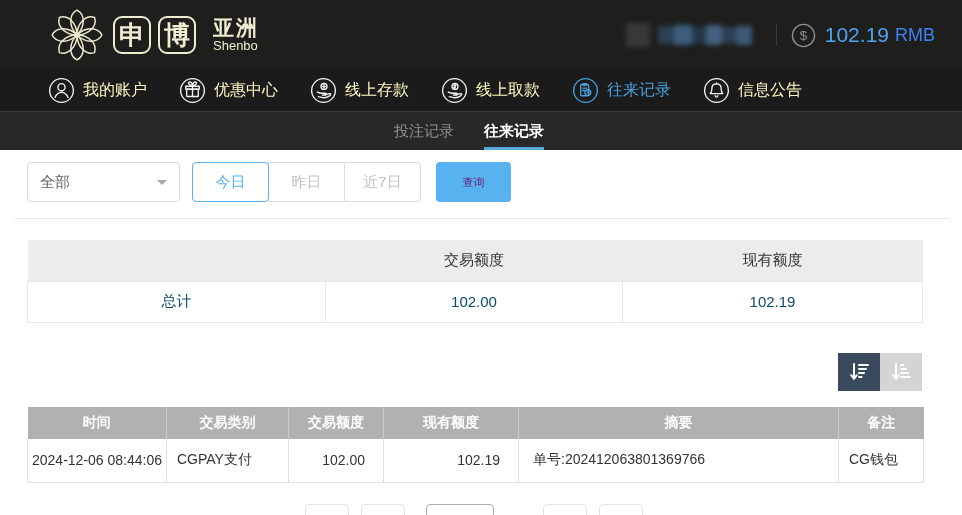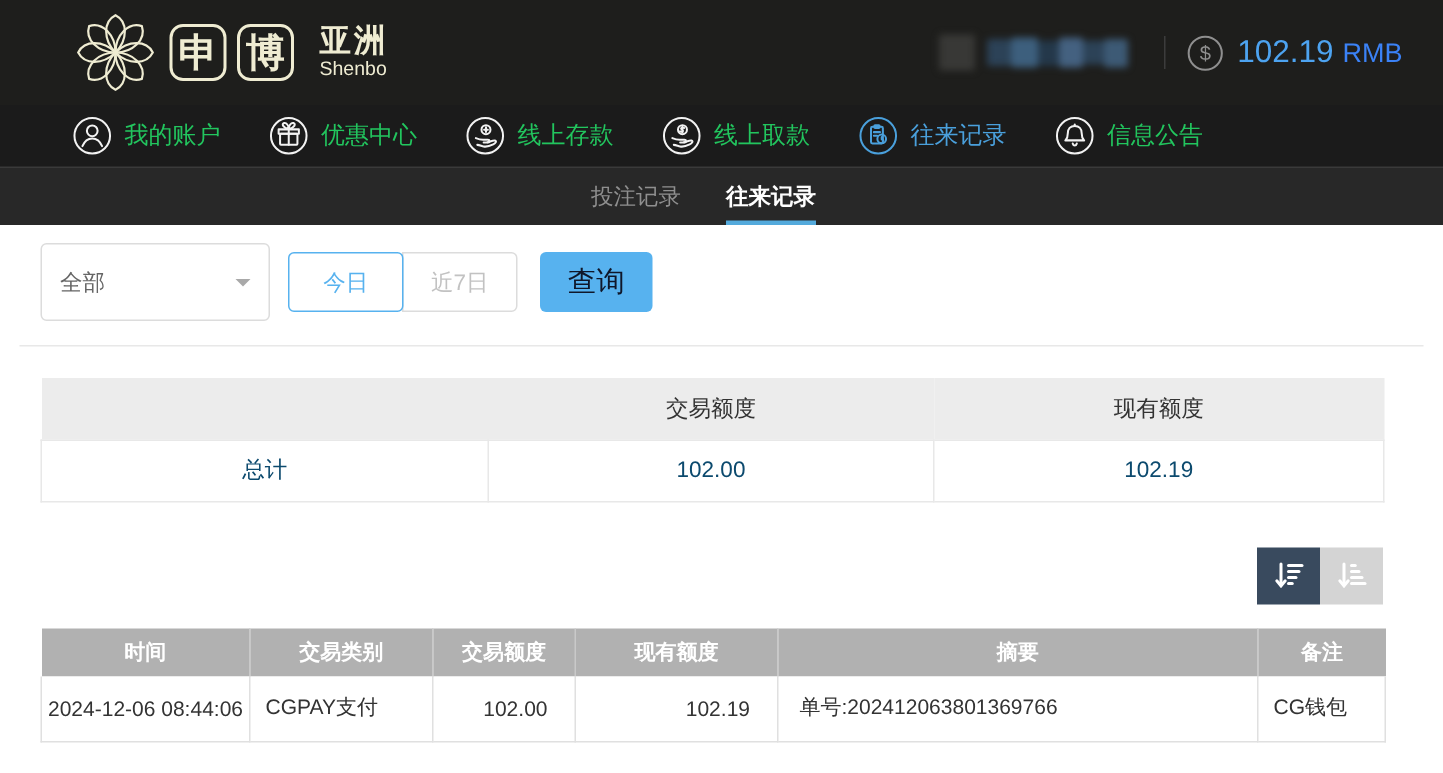--- a/index.html
+++ b/index.html
@@ -20,51 +20,51 @@
   .blur-name { display:flex; align-items:center; filter:blur(2.5px); margin-right:24px; }
   .blur-name i { display:block; border-radius:2px; }
   .hdr-sep { width:1px; height:22px; background:#3c3c3c; margin-right:14px; }
   .bal { display:flex; align-items:center; gap:9px; }
   .bal .amount { color:#4da3f0; font-size:21px; }
   .bal .cur { color:#3b82f6; font-size:18px; margin-left:-3px; align-self:center; }
 
   
   .nav { height:42px; background:#1b1b1b; border-bottom:1px solid #3a3a3a;
     display:flex; align-items:center; gap:32px; padding-left:48px; }
-  .nav-item { display:flex; align-items:center; gap:8px; color:#22c55e; font-size:16px; cursor:pointer; }
+  .nav-item { display:flex; align-items:center; gap:8px; color:#fef9c3; font-size:16px; cursor:pointer; }
   .nav-item svg { width:27px; height:27px; stroke:#f2f2f2; fill:none; stroke-width:1.4;
     stroke-linecap:round; stroke-linejoin:round; }
   .nav-item.active { color:#4aa0dc; }
   .nav-item.active svg { stroke:#4aa0dc; }
 
   
   .subnav { height:38px; background:#282828; display:flex; align-items:stretch;
     justify-content:center; gap:30px; padding-right:24px; }
   .tab { display:flex; align-items:center; color:#8f8f8f; font-size:15px; position:relative; cursor:pointer; }
   .tab.active { color:#ffffff; font-weight:bold; }
   .tab.active::after { content:""; position:absolute; left:0; right:0; bottom:0; height:3px; background:#54aadc; }
 
   
   .content { padding:12px 27px 0 27px; }
   .filters { display:flex; align-items:center; }
-  .ctl { height:52px; border:1px solid #dcdcdc; border-radius:4px; display:flex;
+  .ctl { height:40px; border:1px solid #dcdcdc; border-radius:4px; display:flex;
     align-items:center; font-size:15px; background:#fff; }
   .select { width:153px; padding:0 12px; color:#666; justify-content:space-between; }
   .caret { width:0; height:0; border:5px solid transparent; border-top-color:#a9a9a9; margin-top:5px; }
   .date { width:226px; margin-left:12px; padding:0 12px; color:#b5b5b5; gap:8px; }
   .date svg { width:17px; height:17px; stroke:#c6c6c6; fill:none; stroke-width:1.6; }
   .btn-group { display:flex; margin-left:12px; }
   .qbtn { height:40px; width:77px; border:1px solid #dcdcdc; background:#fff; color:#c2c2c2;
     font-size:15px; display:flex; align-items:center; justify-content:center; cursor:pointer; }
   .qbtn + .qbtn { margin-left:-1px; }
   .qbtn:first-child { border-radius:4px 0 0 4px; }
   .qbtn:last-child { border-radius:0 4px 4px 0; }
   .qbtn.active { border-color:#57b2ef; color:#57b2ef; position:relative; z-index:1; border-radius:4px; }
-  .search-btn { margin-left:15px; width:75px; height:40px; background:#57b2ef; color:#0f172a;
-    font-size:19px; border:none; border-radius:4px; display:flex; align-items:center;
+  .search-btn { margin-left:15px; width:75px; height:40px; background:#57b2ef; color:#701a75;
+    font-size:11px; border:none; border-radius:4px; display:flex; align-items:center;
     justify-content:center; cursor:pointer; }
   .divider { border-top:1px solid #e8e8e8; margin:16px -14px 0 -14px; }
 
   
   .summary { margin-top:21px; width:895px; border-collapse:collapse; table-layout:fixed; }
   .summary thead td { background:#ececec; height:41px; font-size:15px; color:#333; text-align:center; }
   .summary tbody td { height:41px; border:1px solid #e8e8e8; font-size:15px; color:#0c4a6e; text-align:center; }
 
   
   .sort-row { display:flex; justify-content:flex-end; margin-top:30px; width:895px; }
@@ -204,20 +204,21 @@
 
 <div class="content">
 
   <div class="filters">
     <div class="ctl select">
       <span>全部</span>
       <span class="caret"></span>
     </div>
     <div class="btn-group">
       <button class="qbtn active">今日</button>
+      <button class="qbtn">昨日</button>
       <button class="qbtn">近7日</button>
     </div>
     <button class="search-btn">查询</button>
   </div>
 
   <div class="divider"></div>
 
   <table class="summary">
     <colgroup>
         <col style="width:298px">

